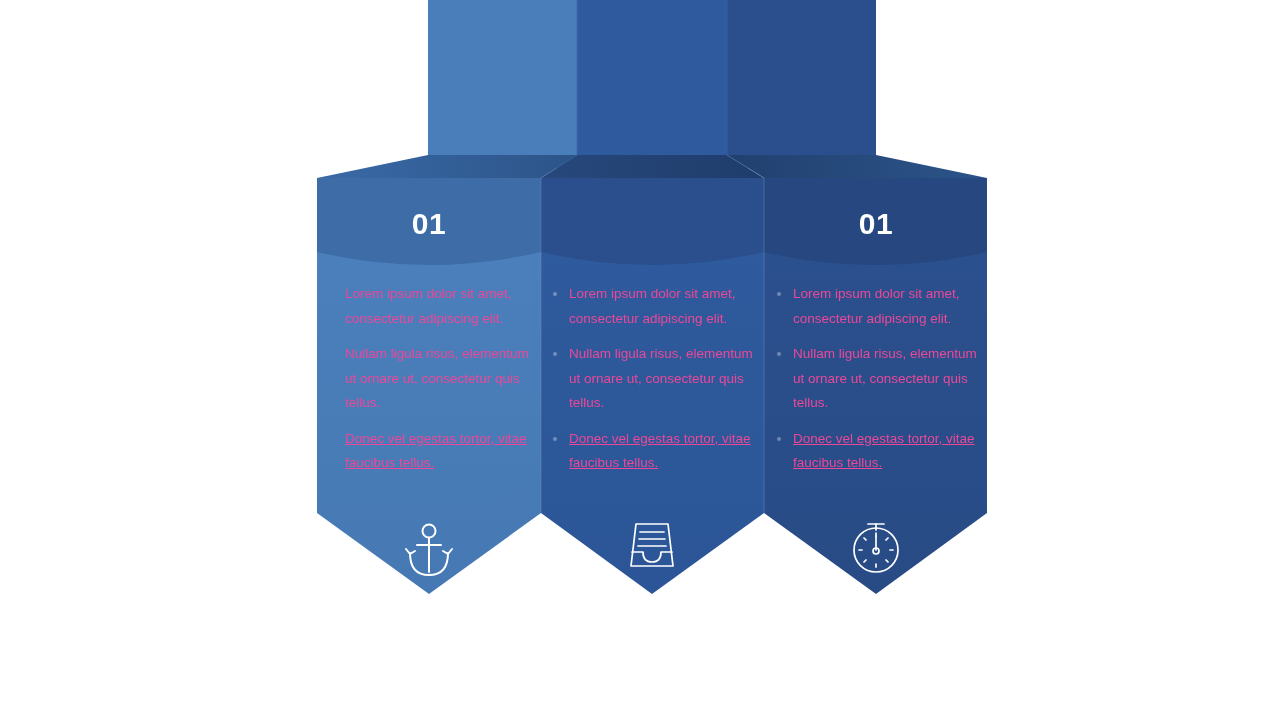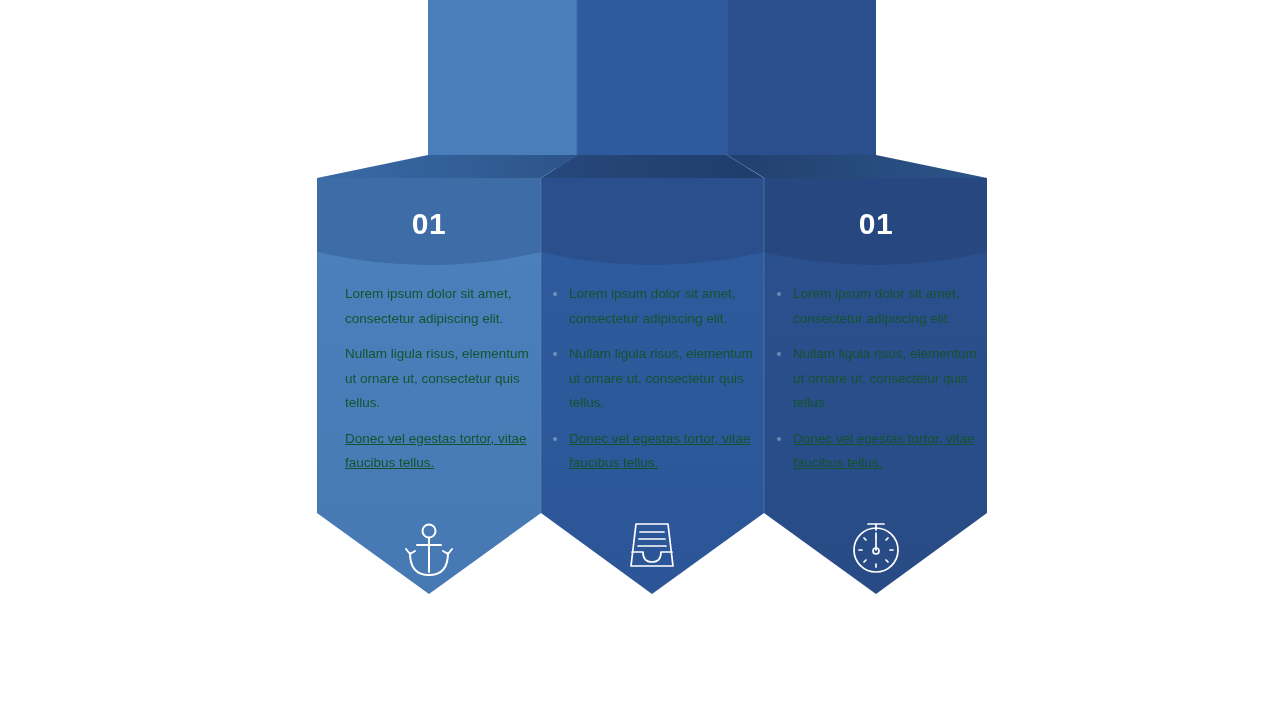--- a/index.html
+++ b/index.html
@@ -50,21 +50,21 @@
     font-size: 30px;
     font-weight: bold;
     letter-spacing: 0.5px;
     font-family: "Liberation Sans", sans-serif;
     line-height: 1;
   }
 
   .col-body {
     position: absolute;
     width: 196px;
-    color: #14532d;
+    color: #ec4899;
     font-size: 13.5px;
     line-height: 24.5px;
     font-family: "Liberation Sans", sans-serif;
   }
 
   .bullet-row {
     position: relative;
     margin-bottom: 11px;
   }
   .bullet-row:last-child { margin-bottom: 0; text-decoration: underline; }

